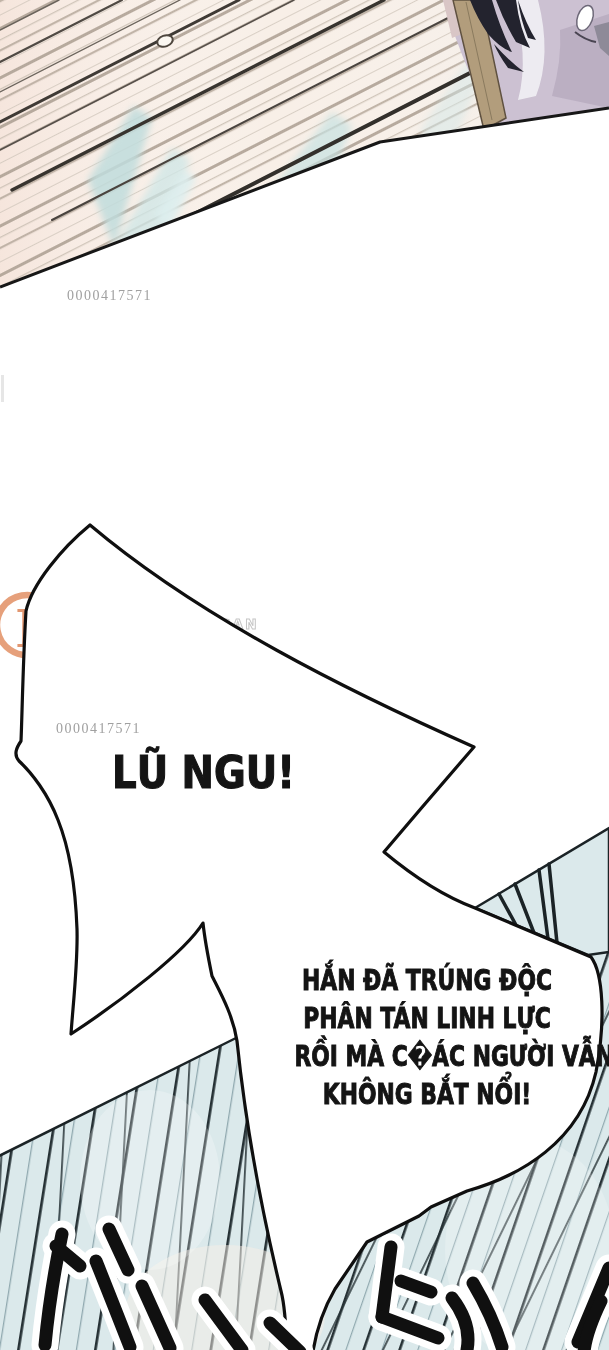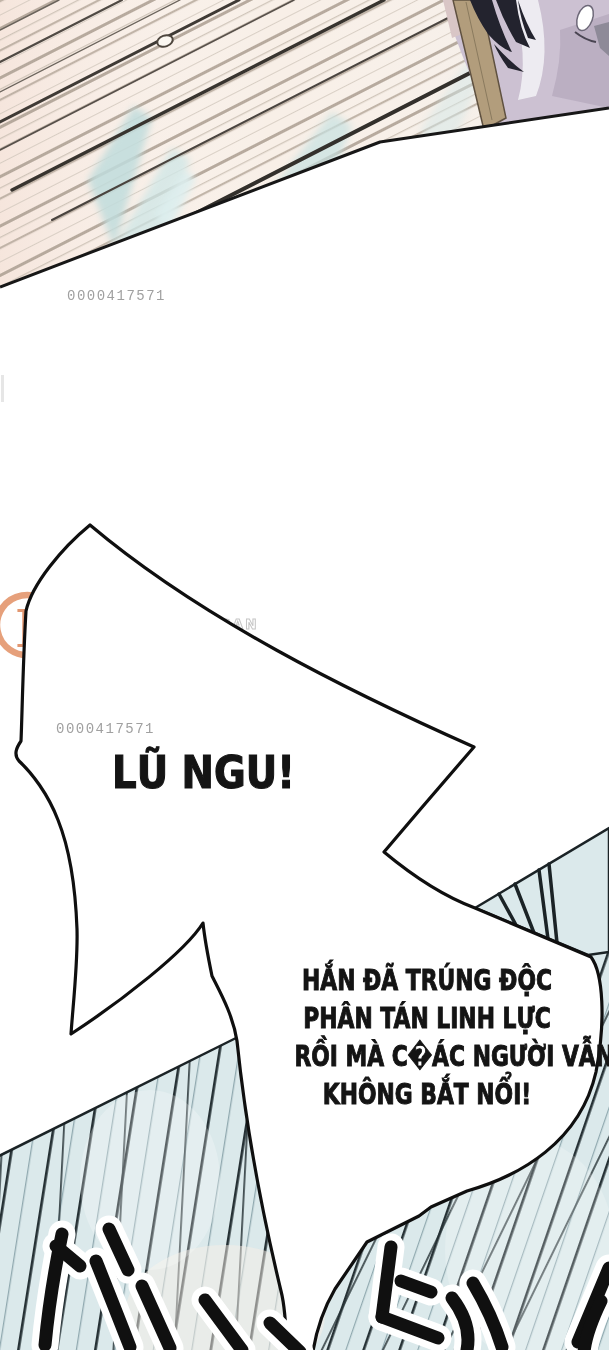--- a/index.html
+++ b/index.html
@@ -1,19 +1,19 @@
 <!DOCTYPE html>
 <html><head>
 <meta charset="utf-8">
 <style>
   html,body{margin:0;padding:0;background:#ffffff;}
   .stage{position:relative;width:609px;height:1350px;background:#fff;overflow:hidden;
          font-family:"DejaVu Sans",sans-serif;}
   .abs{position:absolute;}
-  .watermark{font-family:Liberation Mono, monospace;color:#a0a0a0;font-size:14px;letter-spacing:1.5px;z-index:6;}
+  .watermark{font-family:Liberation Serif, serif;color:#a0a0a0;font-size:14px;letter-spacing:1.5px;z-index:6;}
   .scan-label{font-size:13.5px;font-weight:bold;letter-spacing:2.5px;color:rgba(255,255,255,.25);
               -webkit-text-stroke:1px #c6c6c6;z-index:1;}
   .tick{width:3px;height:27px;background:#dcdcdc;opacity:.7;z-index:6;}
   .shout{z-index:7;width:200px;left:100px;top:747px;text-align:center;
          font-weight:900;font-size:44px;color:#141414;transform:scaleX(.88);transform-origin:center top;
          letter-spacing:0px;-webkit-text-stroke:1.2px #141414;white-space:nowrap;}
   .dialogue{z-index:7;left:257px;top:962px;width:340px;text-align:center;
             transform:scaleX(.78);transform-origin:center top;}
   .dialogue .line{font-weight:900;font-size:28px;line-height:38px;color:#141414;
                   -webkit-text-stroke:1px #141414;white-space:nowrap;}

